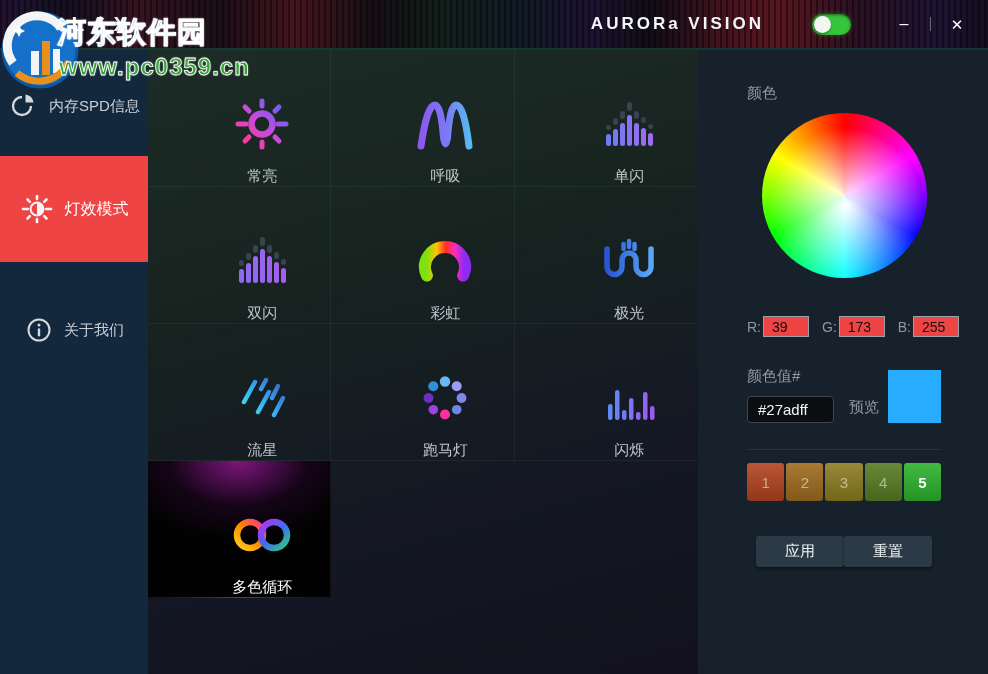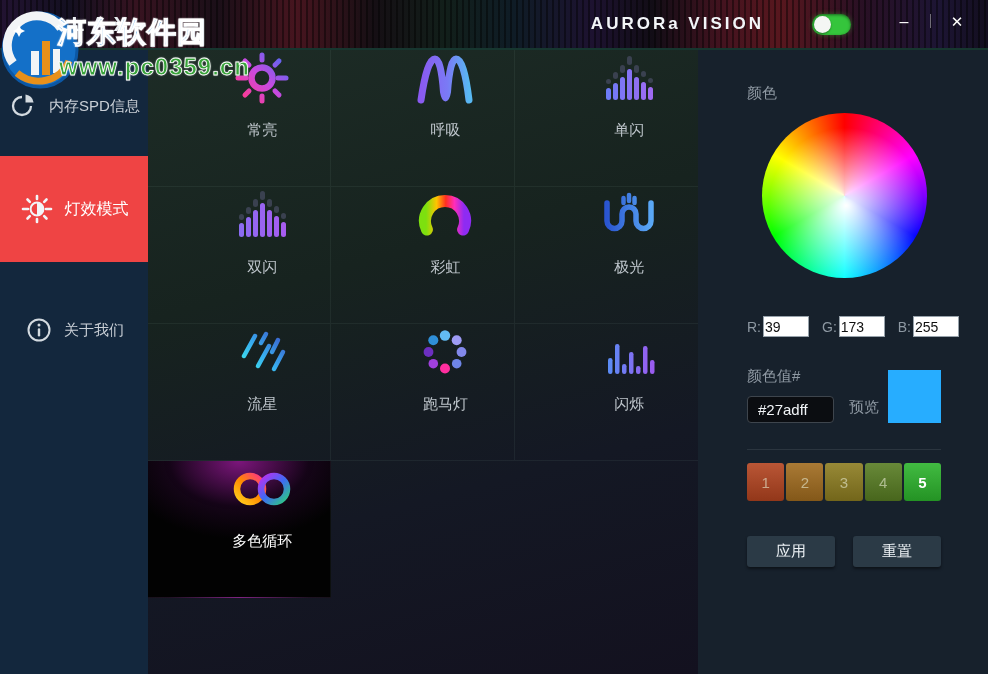--- a/index.html
+++ b/index.html
@@ -8,21 +8,21 @@
   .window { position:relative; width:988px; height:674px; overflow:hidden; background:#10131c; }
 
   
   .titlebar {
     position:relative; height:48px; display:flex; align-items:center; justify-content:space-between;
     background:
       repeating-linear-gradient(90deg, rgba(0,0,0,.42) 0 2px, rgba(0,0,0,0) 2px 6px),
       linear-gradient(90deg,#221331 0%,#141021 7%,#371320 14%,#1b0f18 22%,#47151f 30%,#150f14 38%,#121f1a 45%,#0f1c26 52%,#1d1230 60%,#120d16 66%,#43131f 73%,#58171e 79%,#2a1024 87%,#1d1534 95%,#130e1f 100%);
   }
   .brand { margin-left:26px; color:#e9edf1; font-size:21px; font-weight:bold; letter-spacing:7px; }
-  .titlebar-right { display:flex; align-items:flex-start; margin-right:18px; }
+  .titlebar-right { display:flex; align-items:center; margin-right:18px; }
   .app-title { color:#f3f6f9; font-size:17px; font-weight:bold; letter-spacing:3px; margin-right:48px; }
   .toggle { position:relative; width:39px; height:21px; border-radius:11px; margin-right:40px; cursor:pointer;
             box-shadow:0 1px 3px rgba(0,0,0,.5) inset, 0 0 5px rgba(60,210,60,.4); }
   .toggle .knob { position:absolute; left:2px; top:2px; width:17px; height:17px; border-radius:50%;
                   background:#f4f6f4; box-shadow:0 1px 2px rgba(0,0,0,.4); }
   .win-btn { color:#fff; width:26px; text-align:center; font-size:16px; cursor:pointer; line-height:1; }
   .win-btn.close { font-size:15px; font-weight:bold; }
   .win-divider { width:1px; height:14px; background:rgba(255,255,255,.4); margin:0 13px; }
 
   
@@ -35,58 +35,58 @@
   .side-item .side-label { font-size:15px; color:#c9cfd6; }
   .side-item.active { height:106px; margin:4px 0 0 0; background:#ef4444; }
   .side-item.active .side-label { font-size:16px; color:#ffffff; }
   .side-item.about { margin-top:24px; height:88px;gap:10px; }
   .side-icon { display:flex; align-items:center; justify-content:center; }
 
   
   .grid { width:550px; display:grid; grid-template-columns:repeat(3,1fr); grid-auto-rows:137px; align-content:start;
           background:linear-gradient(165deg,#1d2c26 0%,#17231f 35%,#141824 68%,#13111f 100%); }
   .cell { border-right:1px solid rgba(170,210,195,.07); border-bottom:1px solid rgba(170,210,195,.07);
-          display:flex; flex-direction:column; align-items:center; justify-content:flex-start; gap:15px; cursor:pointer;padding-left:46px; }
+          display:flex; flex-direction:column; align-items:center; justify-content:flex-end; gap:15px; cursor:pointer;padding-left:46px; }
   .cell:nth-child(3n) { border-right:none; }
   .cell .mode-icon { height:56px; display:flex; align-items:center; justify-content:center; }
   .cell .mode-label { font-size:15px; color:#bfc6cc; }
   .cell.selected { background:radial-gradient(120px 78px at 50% 0%, rgba(175,30,175,.70), rgba(70,10,80,.28) 58%, rgba(0,0,0,0) 100%), #020202; }
   .cell.selected .mode-label { color:#ffffff; }
 
   
   .panel { width:290px; background:#17212c; padding:34px 47px 0 49px; }
   .section-label { font-size:15px; color:#8f99a3; }
   .wheel { width:165px; height:165px; border-radius:50%; margin:10px auto 0; cursor:crosshair;
     background:
       radial-gradient(circle at 51% 56%, rgba(255,255,255,1) 0%, rgba(255,255,255,.85) 9%, rgba(255,255,255,0) 62%),
       conic-gradient(from 0deg, #ff0000, #ff00ff 60deg, #0000ff 120deg, #00ffff 180deg, #00ff00 240deg, #ffff00 300deg, #ff0000 360deg); }
   .rgb-row { display:flex; align-items:center; margin-top:38px; }
   .rgb-label { font-size:14px; color:#8d98a2; margin-right:2px; }
-  .rgb-input { width:46px; height:21px; background:#ffffff; border:1px solid #97a2ab; color:#101010;
-               font-size:14px; padding:0 1px; font-family:"Liberation Sans","DejaVu Sans",sans-serif; }
+  .rgb-input { width:46px; height:21px; background:#ef4444; border:1px solid #97a2ab; color:#101010;
+               font-size:14px; padding:0 8px; font-family:"Liberation Sans","DejaVu Sans",sans-serif; }
   .rgb-group { display:flex; align-items:center; }
   .rgb-group + .rgb-group { margin-left:13px; }
 
   .hex-row { display:flex; align-items:flex-end; justify-content:space-between; margin-top:30px; }
   .hex-col .section-label { display:block; margin-bottom:10px; }
   .hex-input { width:87px; height:27px; background:#0b0d11; border:1px solid #3e454d; border-radius:4px;
                color:#f2f5f8; font-size:15px; padding:0 10px; font-family:"Liberation Sans","DejaVu Sans",sans-serif; }
   .preview-col { display:flex; align-items:flex-end; gap:9px; }
   .preview-label { font-size:15px; color:#8f99a3; margin-bottom:6px; }
   .swatch { width:53px; height:53px; }
 
   .divider { height:1px; background:rgba(255,255,255,.09); margin-top:26px; }
   .speed-title { margin-top:20px; }
   .speed-row { display:flex; gap:2px; margin-top:13px; }
   .speed-btn { flex:1; height:38px; border-radius:3px; display:flex; align-items:center; justify-content:center;
                font-size:15px; color:rgba(228,230,205,.62); cursor:pointer;
                background-image:linear-gradient(180deg, rgba(255,255,255,.10), rgba(0,0,0,.18)); }
   .speed-btn.selected { color:#ffffff; font-weight:bold; }
 
-  .action-row { display:flex; justify-content:space-between; margin-top:35px; }
+  .action-row { display:flex; justify-content:center; margin-top:35px; }
   .action-btn { width:88px; height:31px; background:#2b3a46; border:none; border-radius:3px; color:#eef3f6;
                 font-size:15px; cursor:pointer; box-shadow:0 2px 3px rgba(0,0,0,.45);
                 font-family:"Liberation Sans","DejaVu Sans",sans-serif; }
 
   
   .watermark { position:absolute; left:0; top:0; pointer-events:none; }
   .wm-name { position:absolute; left:57px; top:13px; font-size:29px; font-weight:bold; color:#1b82d8; letter-spacing:1px;
              -webkit-text-stroke:1px #ffffff;
              text-shadow:0 0 2px #fff, 0 0 2px #fff; white-space:nowrap; }
   .wm-url { position:absolute; left:59px; top:53px; font-size:24px; font-weight:bold; color:#38a33a; letter-spacing:1px;

